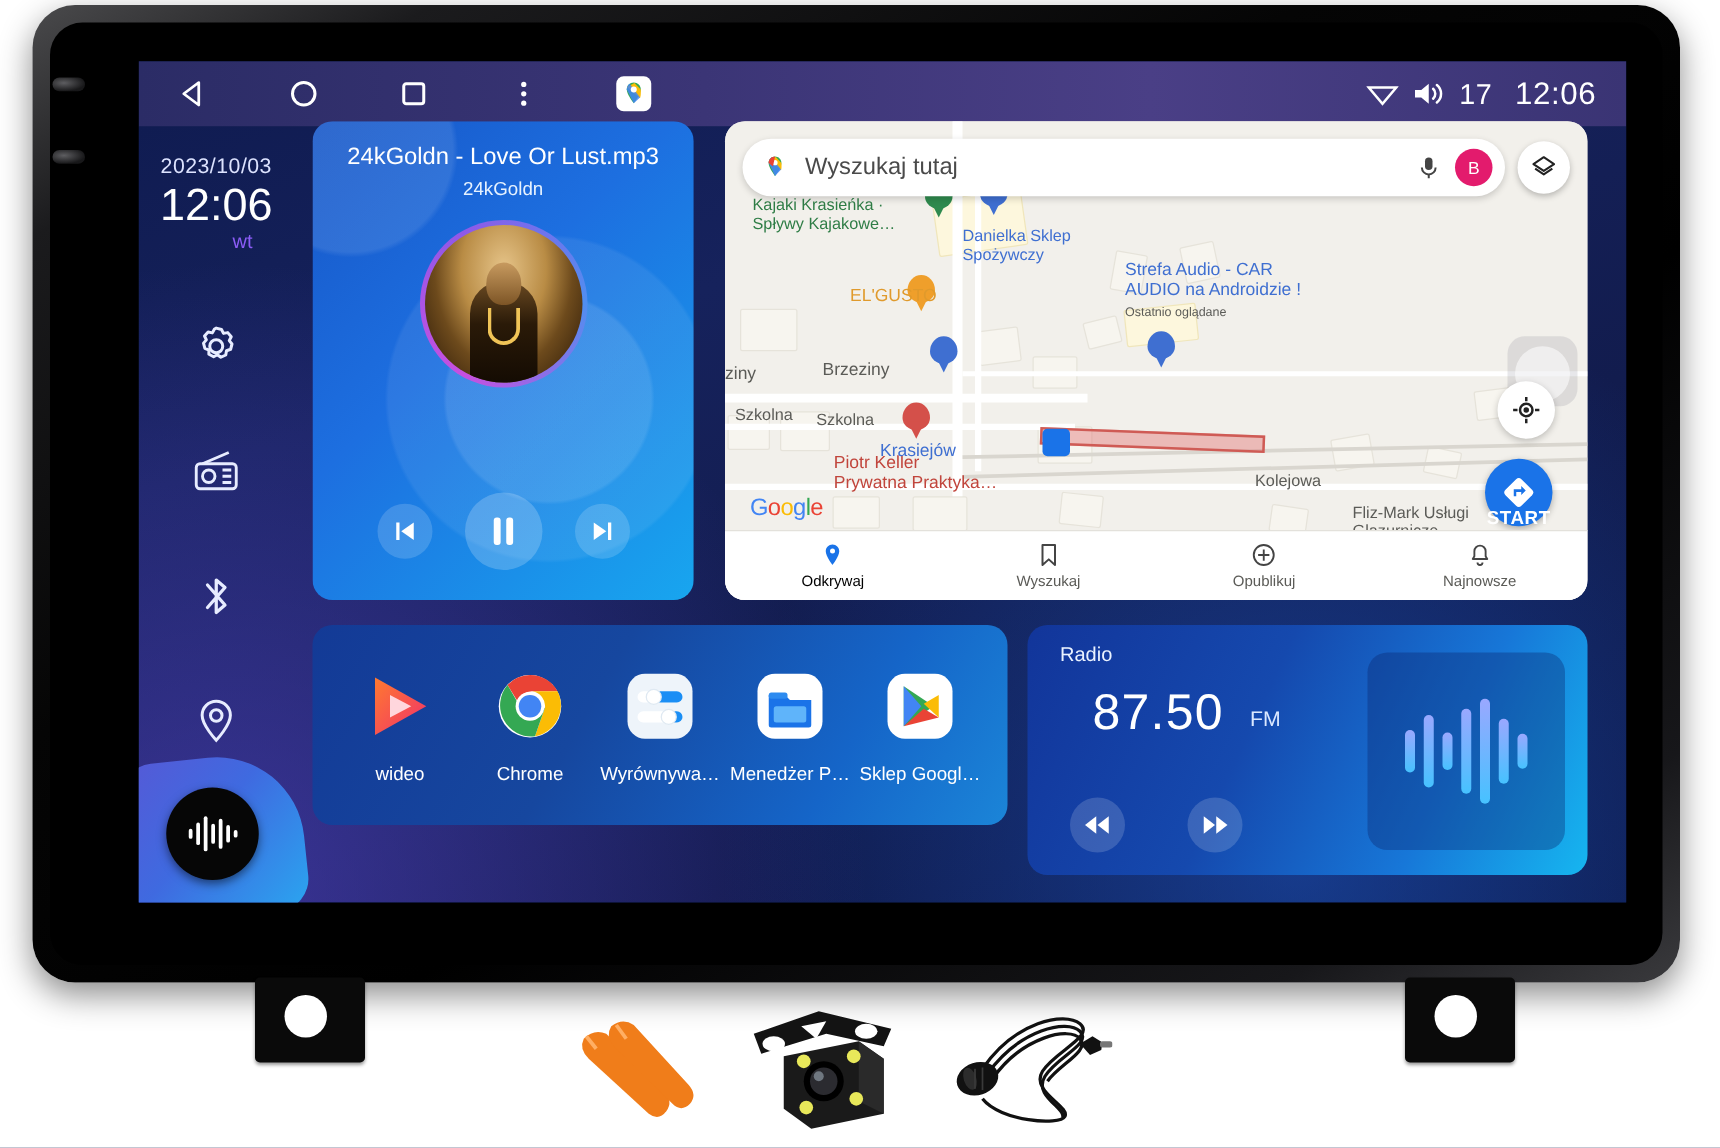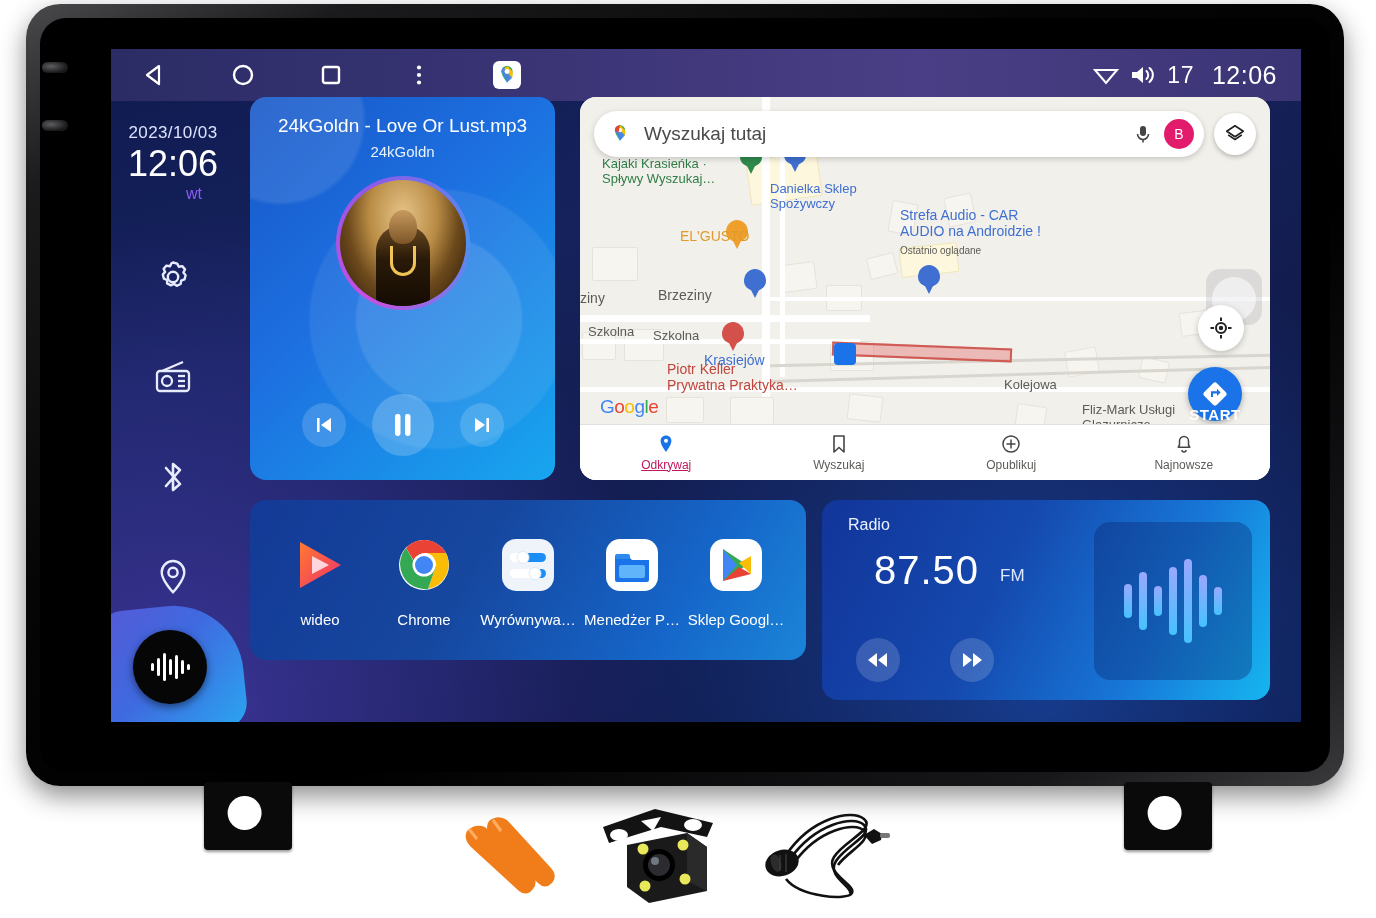--- a/index.html
+++ b/index.html
@@ -197,21 +197,21 @@
   #google-logo span:nth-child(3){color:#fbbc05}
   #google-logo span:nth-child(4){color:#4285f4}
   #google-logo span:nth-child(5){color:#34a853}
   #google-logo span:nth-child(6){color:#ea4335}
   #map-nav {
     position:absolute; left:0; right:0; bottom:0; height: 56px; background:#fff;
     display:flex; align-items:center; border-top:1px solid #e3e1db;
   }
   .mnav-item { flex:1; display:flex; flex-direction:column; align-items:center; justify-content:center; gap:4px; cursor:pointer; }
   .mnav-item .lab { font-size: 12px; color:#5b5b57; }
-  .mnav-item.active .lab { color:#be185d;text-decoration:underline; }
+  .mnav-item.active .lab { color:#000000; }
   #ghost-square {
     position:absolute; right: 8px; top: 172px; width: 56px; height: 56px; border-radius: 14px;
     background: rgba(120,120,140,.18);
   }
   #ghost-circle {
     position:absolute; right: 14px; top: 180px; width: 44px; height: 44px; border-radius:50%;
     background: rgba(255,255,255,.55);
   }
 
   
@@ -444,21 +444,21 @@
           <div class="tip" style="border-top-color:#3f6fd1"></div>
         </div>
         <div class="mpin" style="left:142px; top:225px;">
           <div class="body" style="background:#d4504a"></div>
           <div class="tip" style="border-top-color:#d4504a"></div>
         </div>
         <div style="position:absolute; left:254px; top:246px; width:22px; height:22px; border-radius:4px; background:#1a73e8;"></div>
 
         <div id="map-labels">
             <div class="mlabel green" style="left: 22px; top: 60px; font-size: 13px;">Kajaki Krasieńka ·
-Spływy Wyszukaj…</div>
+Spływy Kajakowe…</div>
             <div class="mlabel blue" style="left: 190px; top: 85px; font-size: 13px;">Danielka Sklep
 Spożywczy</div>
             <div class="mlabel blue" style="left: 320px; top: 110px; font-size: 14px;">Strefa Audio - CAR
 AUDIO na Androidzie !</div>
             <div class="mlabel grey" style="left: 320px; top: 148px; font-size: 10px; text-align: right;">Ostatnio oglądane</div>
             <div class="mlabel orange" style="left: 100px; top: 131px; font-size: 14px;">EL'GUSTO</div>
             <div class="mlabel grey" style="left: 0px; top: 193px; font-size: 14px;">ziny</div>
             <div class="mlabel grey" style="left: 78px; top: 190px; font-size: 14px;">Brzeziny</div>
             <div class="mlabel grey" style="left: 8px; top: 228px; font-size: 13px;">Szkolna</div>
             <div class="mlabel grey" style="left: 73px; top: 232px; font-size: 13px;">Szkolna</div>

